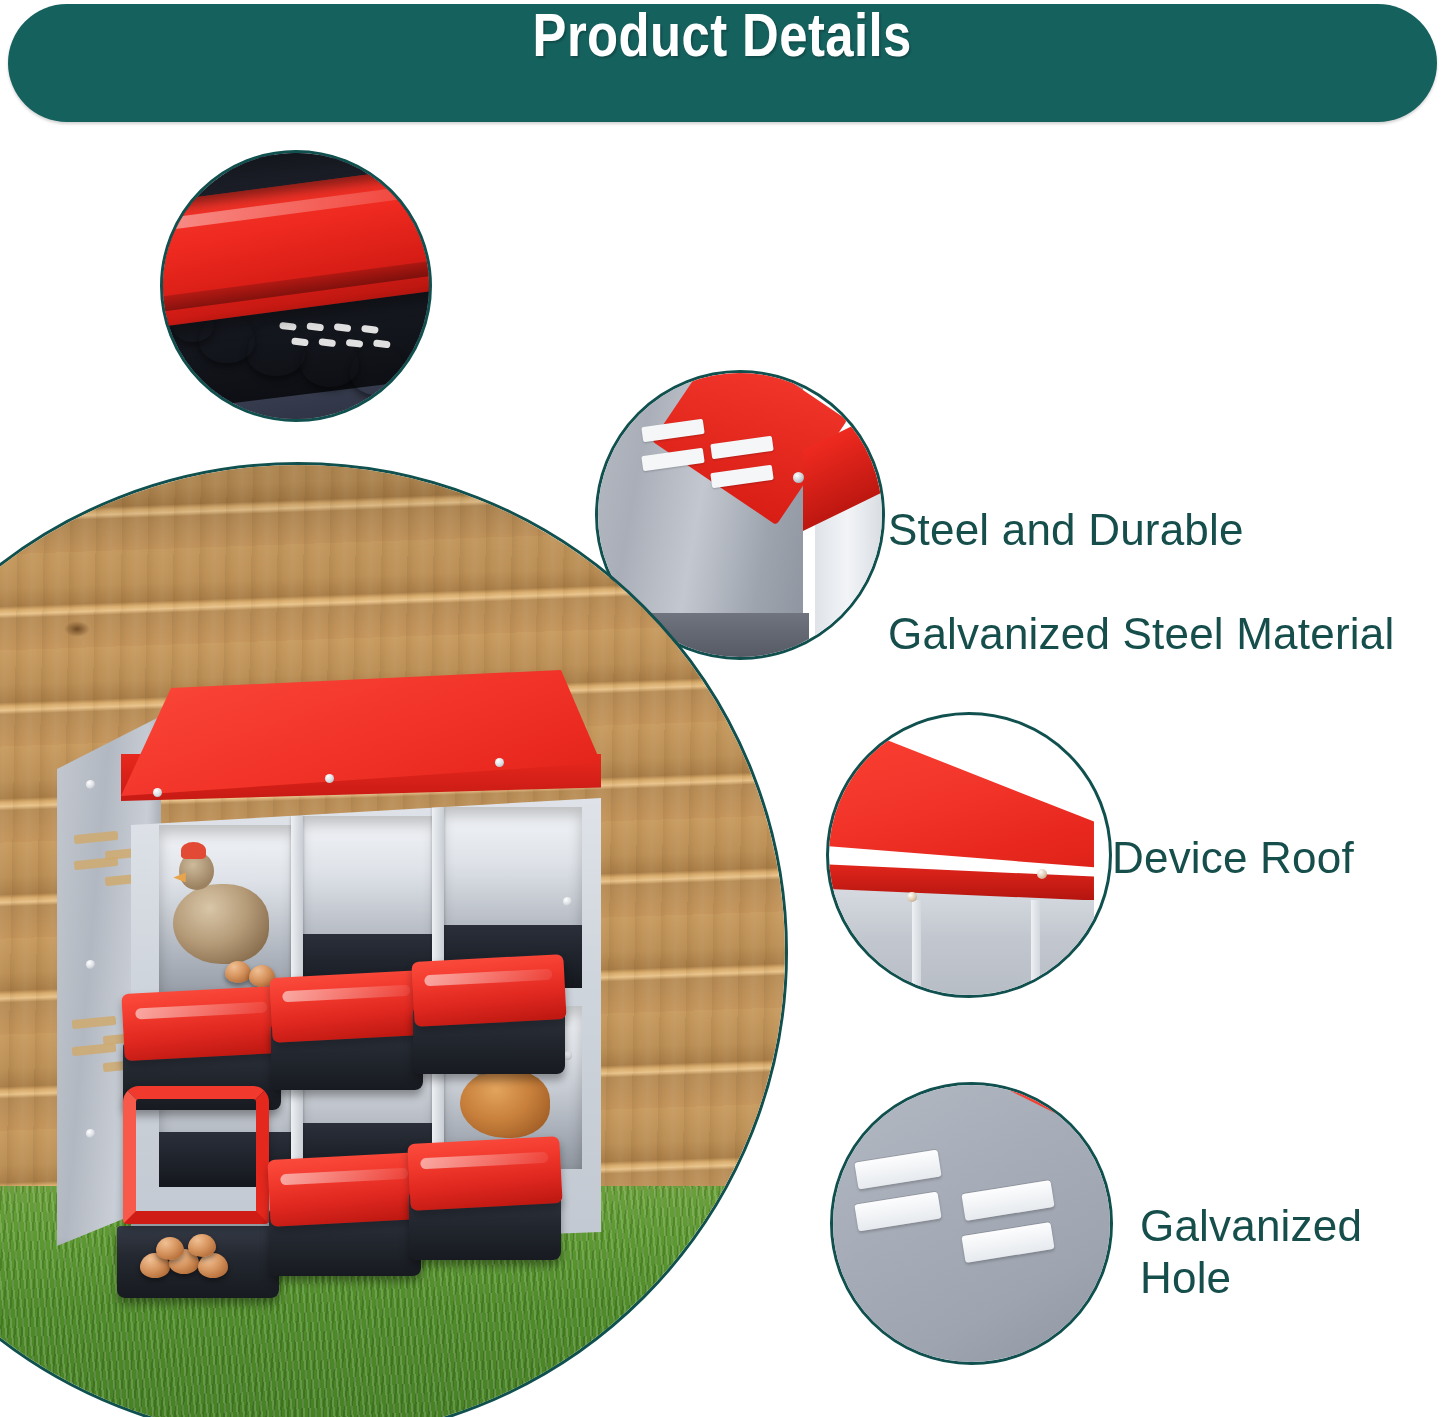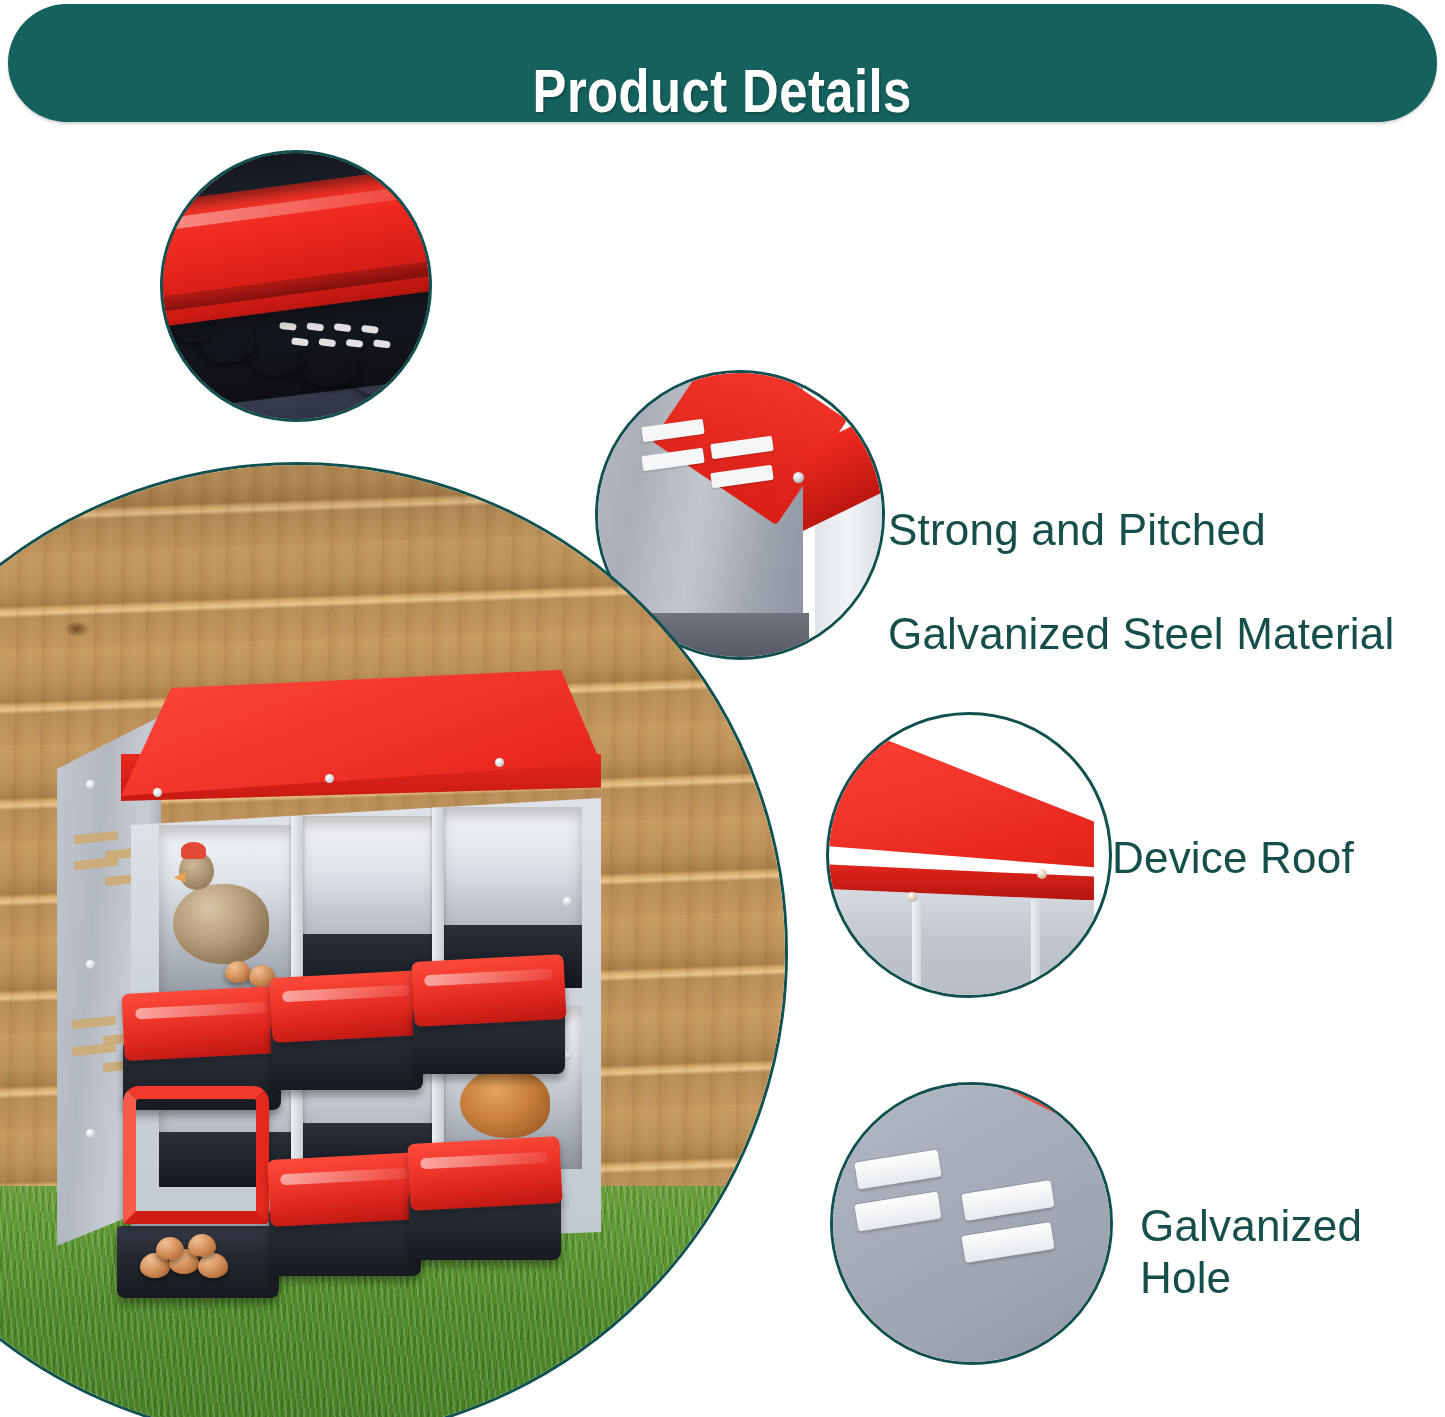--- a/index.html
+++ b/index.html
@@ -7,21 +7,21 @@
     width:1445px;height:1417px;position:relative;overflow:hidden;
     font-family:"Liberation Sans","DejaVu Sans",sans-serif;
     -webkit-font-smoothing:antialiased;
   }
   .stage{position:absolute;left:0;top:0;width:1445px;height:1417px;background:#fff;}
 
   
   .banner{
     position:absolute;left:8px;top:4px;width:1429px;height:118px;
     background:#15615e;border-radius:59px;
-    display:flex;align-items:flex-end;justify-content:center;
+    display:flex;align-items:flex-start;justify-content:center;
     box-shadow:0 2px 3px rgba(0,0,0,.18);
   }
   .banner-title{
     color:#ffffff;font-size:62px;font-weight:700;letter-spacing:.5px;
     transform:scaleX(.82);transform-origin:center;
     text-shadow:2px 2px 2px rgba(0,0,0,.22);
     white-space:nowrap;line-height:1;
   }
 
   
@@ -231,21 +231,21 @@
       <div class="c2-roof"></div>
       <div class="c2-roof-face"></div>
       <div class="c2-vslot" style="left:16%;top:18%;width:62px;"></div>
       <div class="c2-vslot" style="left:16%;top:28%;width:62px;"></div>
       <div class="c2-vslot" style="left:40%;top:24%;width:62px;"></div>
       <div class="c2-vslot" style="left:40%;top:34%;width:62px;"></div>
       <div class="c2-screw" style="left:68.5%;top:35%;"></div>
     </div>
   </div>
   <div class="lbl" style="left:888px;top:452px;">
-    <span>Strong and Pitched</span><br>
+    <span>Steel and Durable</span><br>
     <span>Galvanized Steel Material</span>
   </div>
 
   <div class="circle" id="c3">
     <div class="inner">
       <div class="c3-body"></div>
       <div class="c3-seam" style="left:30%;"></div>
       <div class="c3-seam" style="left:72%;"></div>
       <div class="c3-roof-edge"></div>
       <div class="c3-roof"></div>

